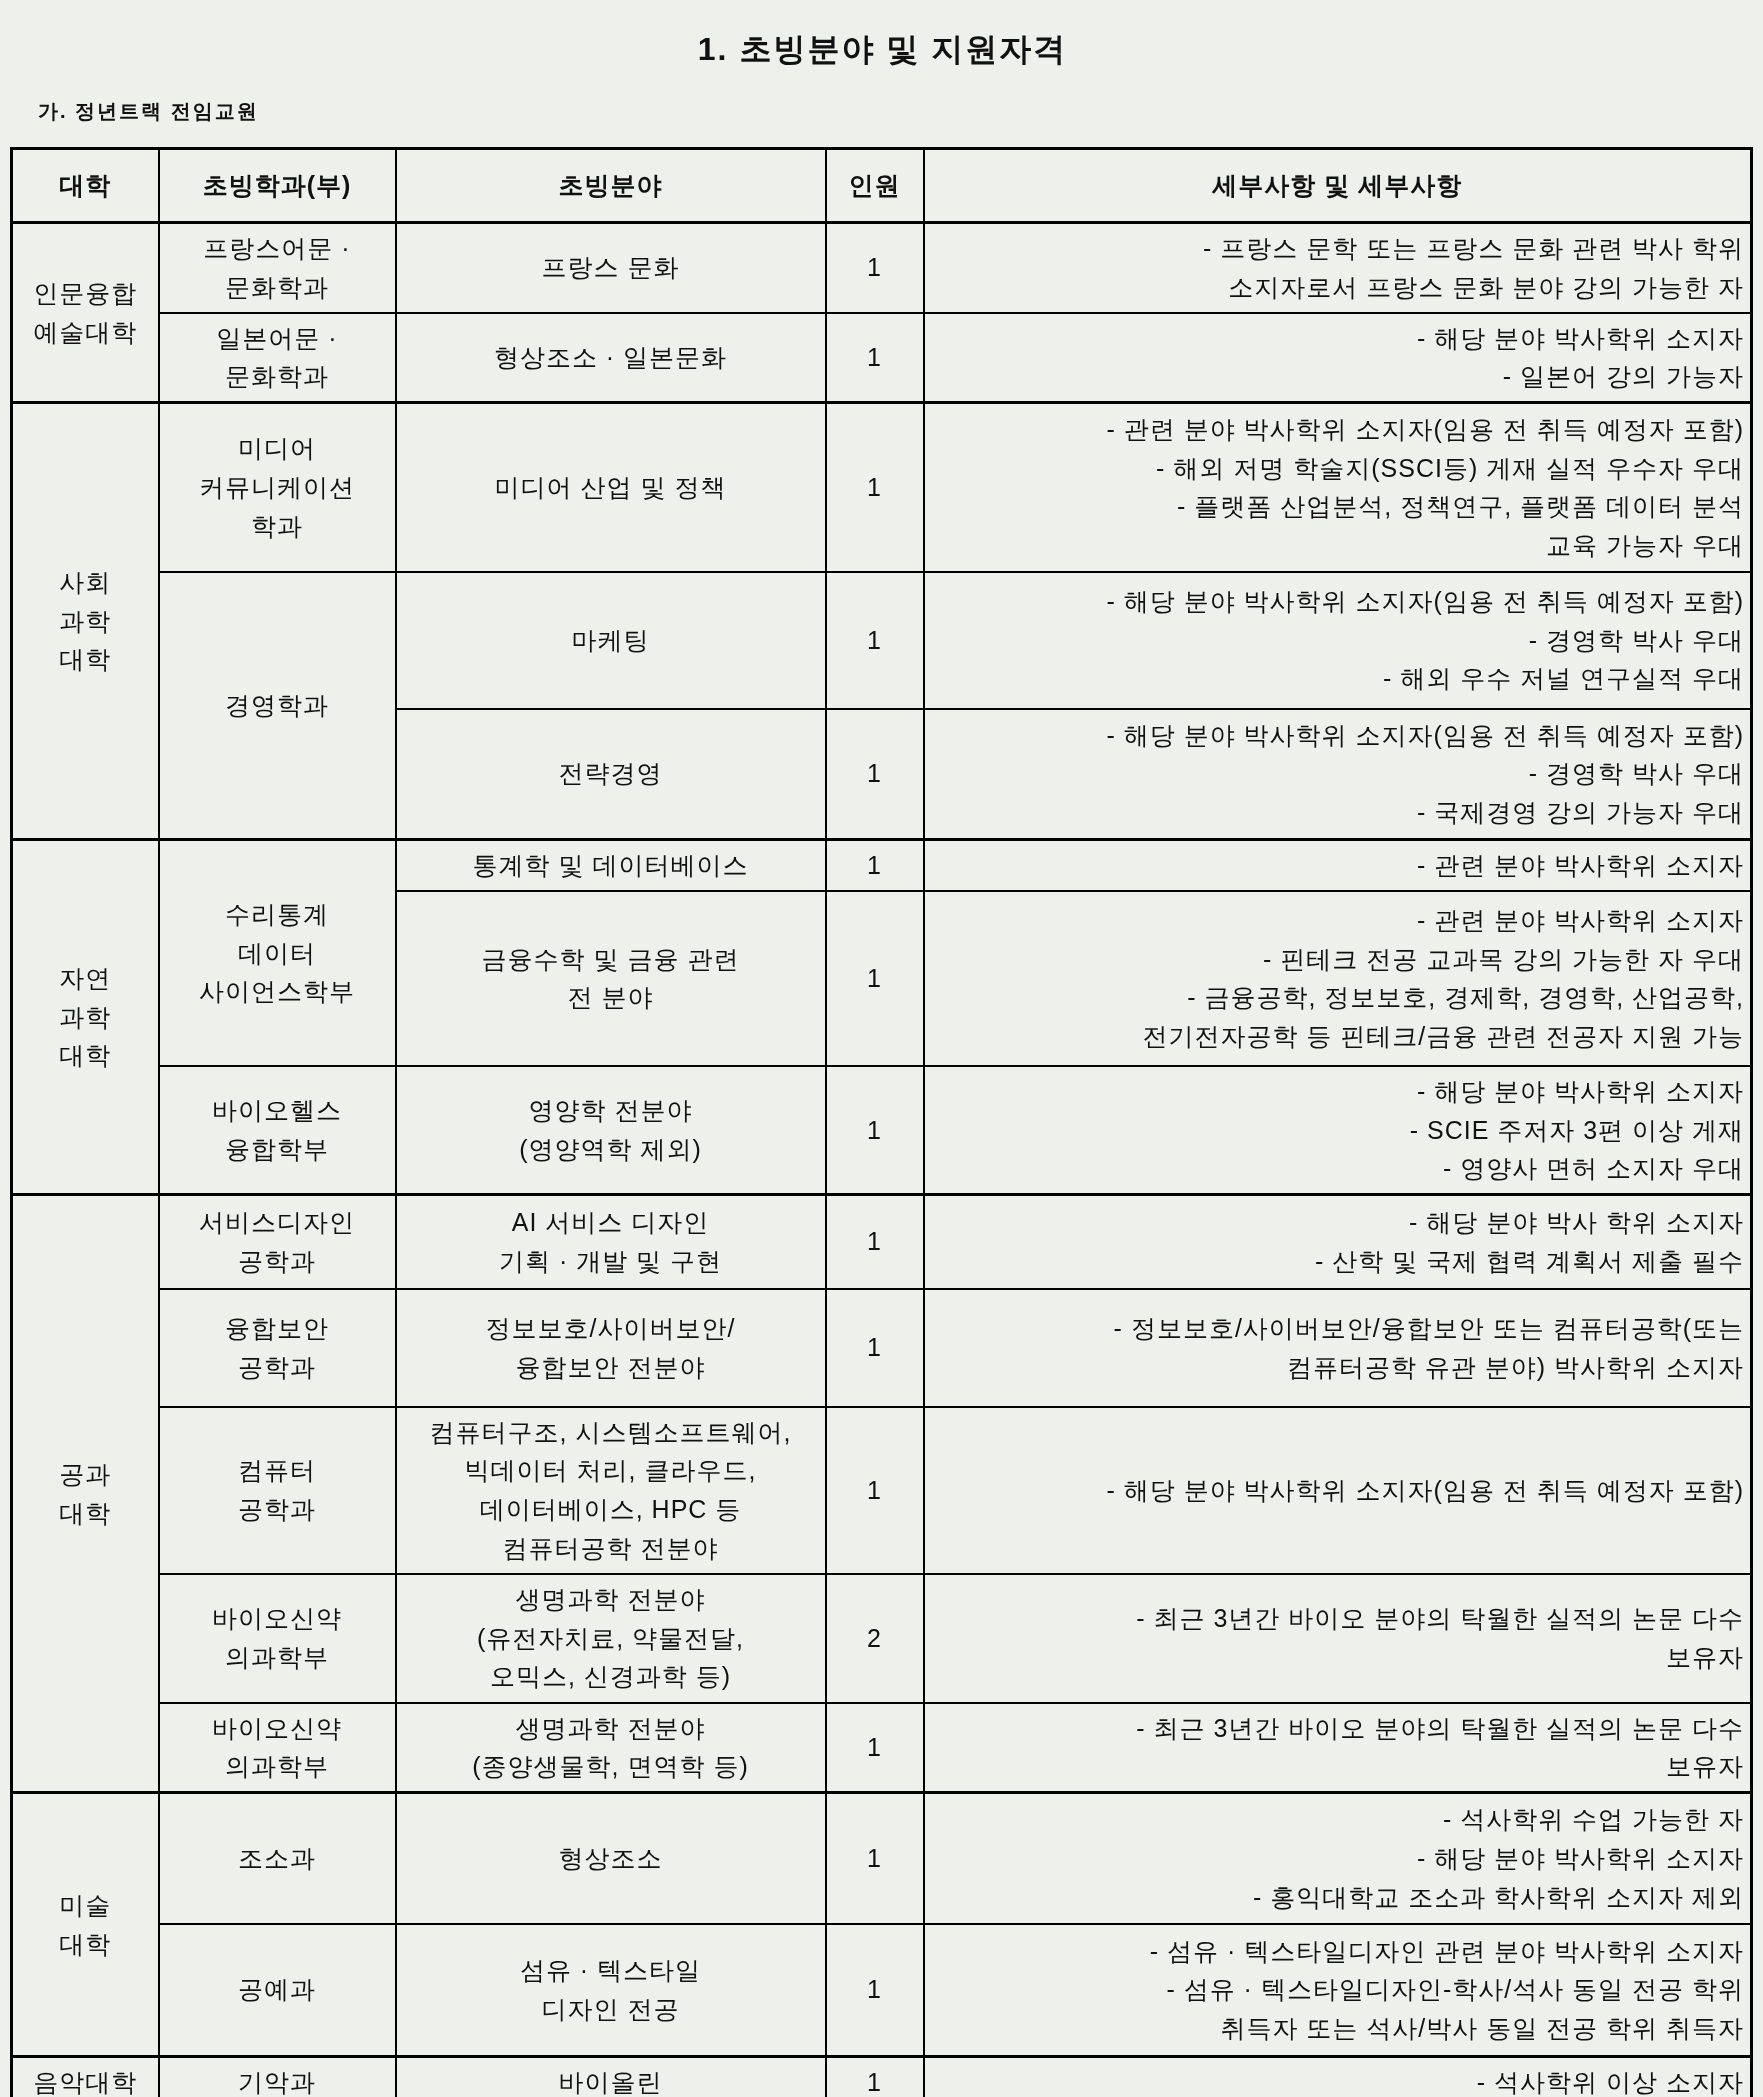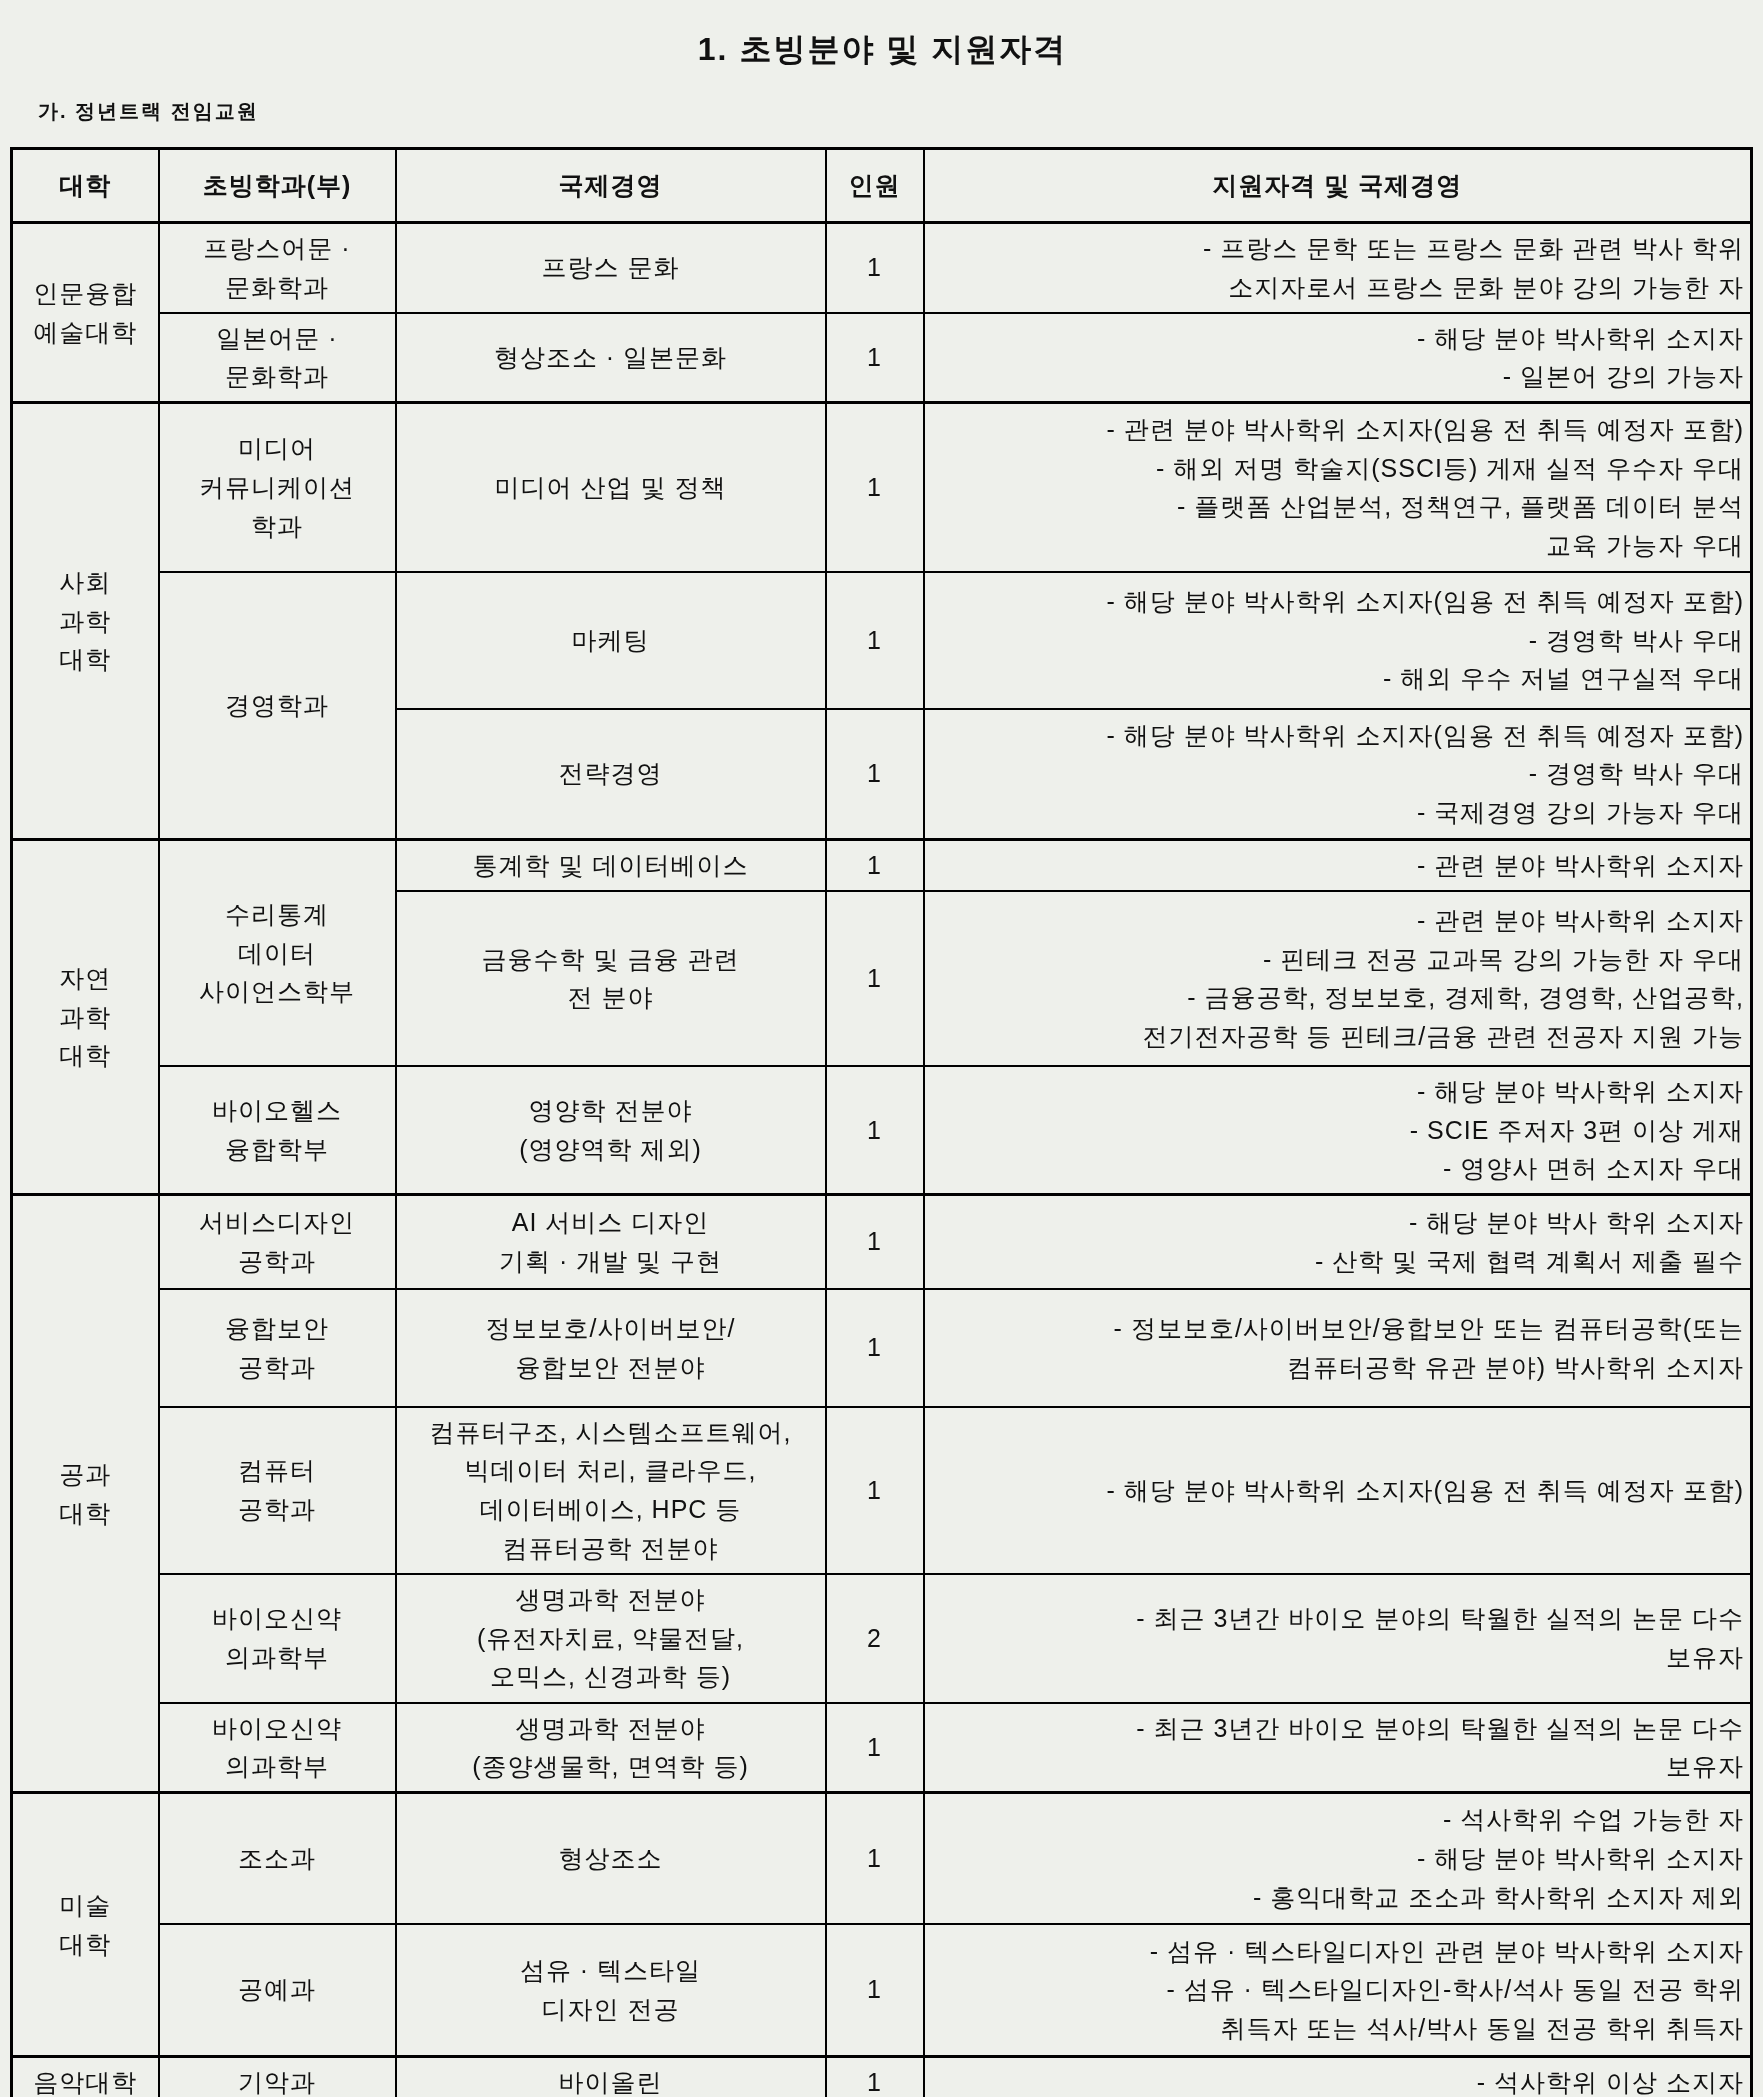--- a/index.html
+++ b/index.html
@@ -86,23 +86,23 @@
     <col class="w-college">
       <col class="w-dept">
       <col class="w-field">
       <col class="w-count">
       <col>
   </colgroup>
   <thead>
     <tr>
       <th>대학</th>
       <th>초빙학과(부)</th>
-      <th>국제경영</th>
+      <th>초빙분야</th>
       <th>인원</th>
-      <th>지원자격 및 국제경영</th>
+      <th>세부사항 및 세부사항</th>
     </tr>
   </thead>
   <tbody>
 
     <tr class="group-top" style="height:90px">
       <td class="c-college" rowspan="2">인문융합
 예술대학</td>
       <td class="c-dept">프랑스어문 ·
 문화학과</td>
       <td class="c-field">프랑스 문화</td>

